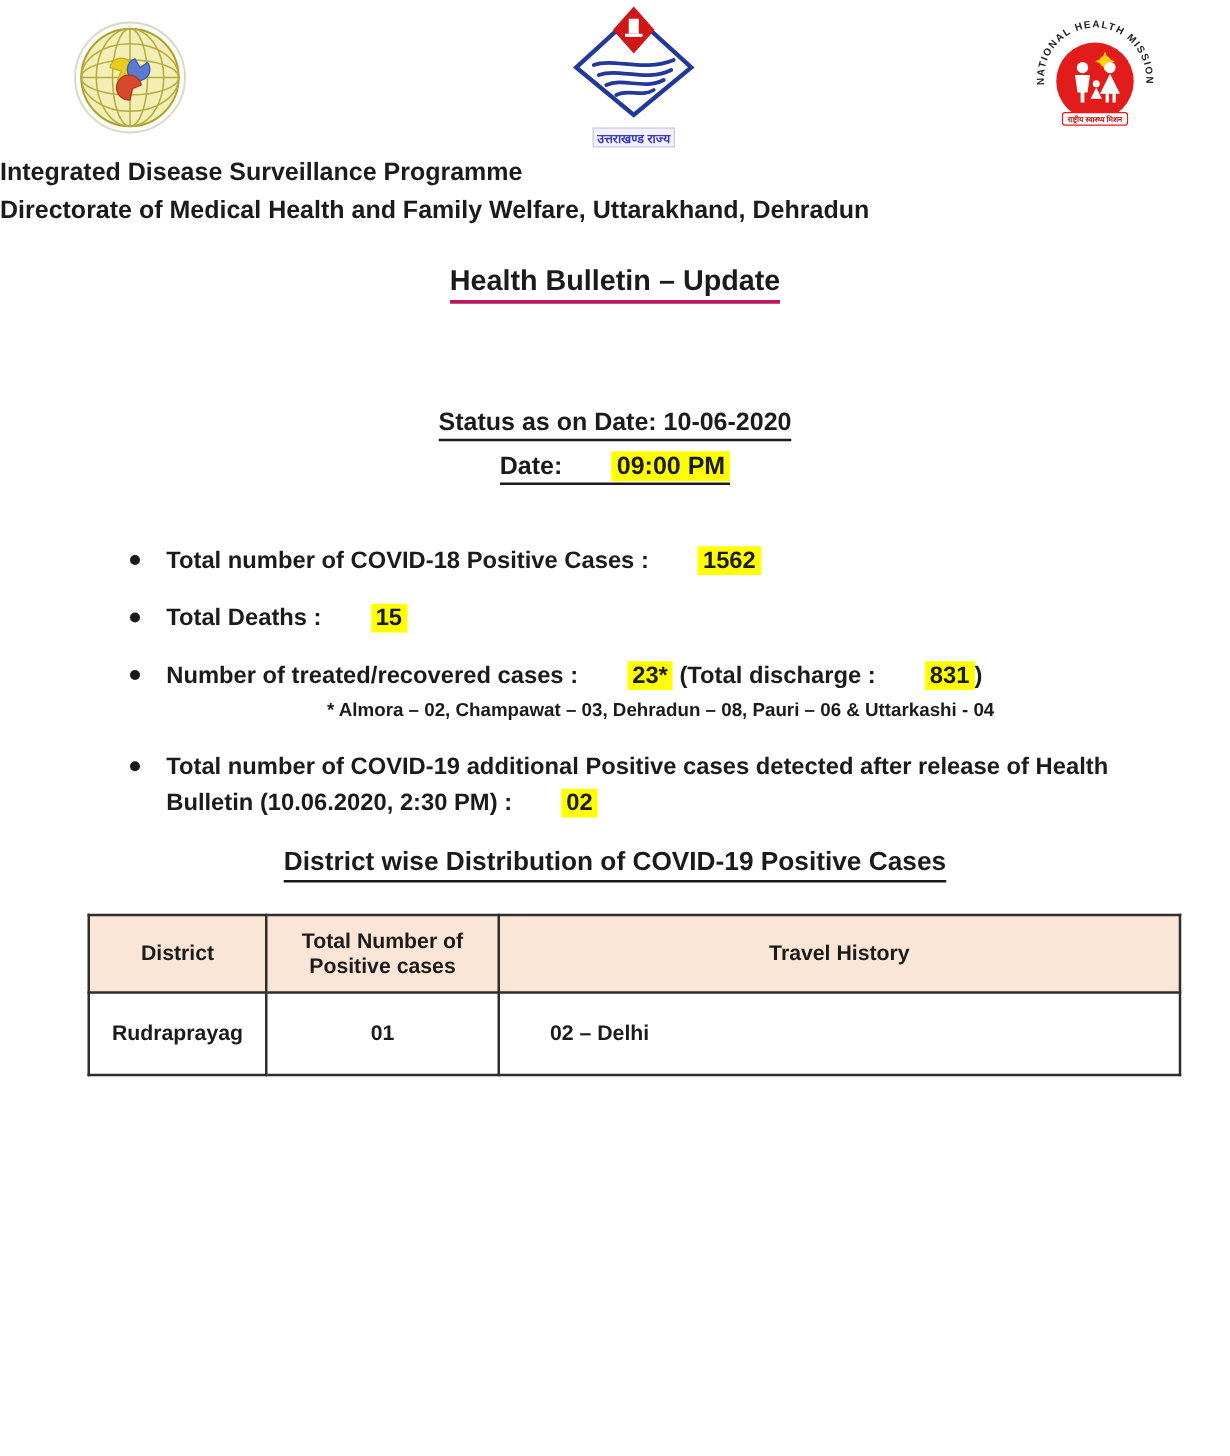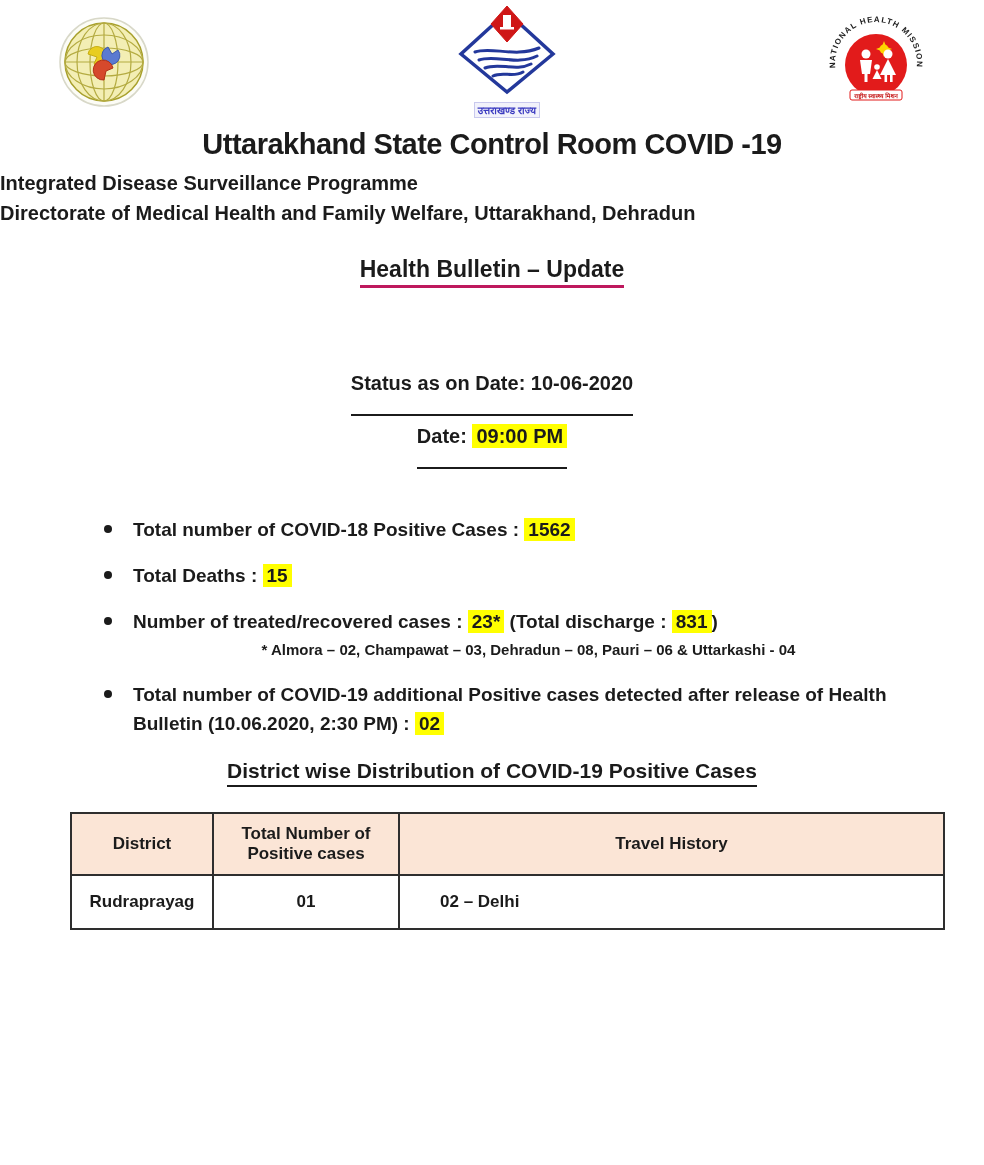--- a/index.html
+++ b/index.html
@@ -33,24 +33,24 @@
   .subtitle2 { font-size: 20px; margin-top: 7px; }
   .bulletin-heading-wrap { text-align: center; margin-top: 31px; }
   .bulletin-heading {
     display: inline-block; font-size: 23px;
     border-bottom: 3px solid #be185d; padding-bottom: 2px;
   }
 
   .status-block { text-align: center; margin-top: 84px; }
   .status-line, .time-line {
     display: inline-block; font-size: 20px;
-    border-bottom: 2px solid #1b1b1b; padding-bottom: 19px;
+    border-bottom: 2px solid #1b1b1b; padding-bottom: 1px;
   }
   .time-wrap { text-align: center; margin-top: 9px; }
-  .hl { background: #ffff00; padding: 1px 4px; }
+  .hl { background: #ffff00; padding: 1px 4px; margin-left: 34px; }
 
   
   .bullets { margin: 46px 60px 0 104px; }
   .bullet { display: flex; margin-bottom: 17px; }
   .dot {
     width: 8px; height: 8px; border-radius: 50%;
     background: #1b1b1b; margin-top: 10px; margin-right: 21px; flex-shrink: 0;
   }
   .btext { font-size: 19px; line-height: 29px; max-width: 812px; }
   .footnote { font-size: 15px; margin: -13px 0 22px 29px; text-align: center; }
@@ -72,21 +72,21 @@
     font-size: 17px;
   }
   .district-table th {
     background: #fbe5d6;
     height: 62px;
     text-align: center; vertical-align: middle;
     padding: 4px 8px;
   }
   .district-table td { vertical-align: middle; text-align: center; }
   .row-tall td { height: 61px; }
-  .row-short td { height: 54px; }
+  .row-short td { height: 66px; }
   .col-district { width: 142px; }
   .col-count { width: 186px; }
   .col-history { width: 545px; }
   td.history-cell { text-align: left; padding: 6px 30px 6px 40px; }
   .hang { padding-left: 1.7em; text-indent: -1.7em; line-height: 24px; display: block; }
 </style>
 </head>
 <body>
 
 <div class="page">
@@ -148,21 +148,20 @@
         <rect x="60.5" y="66" width="2.6" height="8"></rect>
         <rect x="66" y="66" width="2.6" height="8"></rect>
         <circle cx="53" cy="59" r="2.8"></circle>
         <path d="M53 62 l4.5 9 h-9 z"></path>
       </g>
       <rect x="26" y="82" width="52" height="10" rx="2" fill="#ffffff" stroke="#e21b1b" stroke-width="1"></rect>
       <text x="52" y="89.5" text-anchor="middle" font-size="6" fill="#c41313" font-family="Liberation Sans, sans-serif" font-weight="bold">राष्ट्रीय स्वास्थ्य मिशन</text>
     </svg>
   </div>
 
-  <div class="title">Uttarakhand State Control Room COVID -19</div>
   <div class="subtitle1">Integrated Disease Surveillance Programme</div>
   <div class="subtitle2">Directorate of Medical Health and Family Welfare, Uttarakhand, Dehradun</div>
 
   <div class="bulletin-heading-wrap">
     <span class="bulletin-heading">Health Bulletin – Update</span>
   </div>
 
   <div class="status-block">
     <span class="status-line">Status as on Date: 10-06-2020</span>
     <div class="time-wrap">

